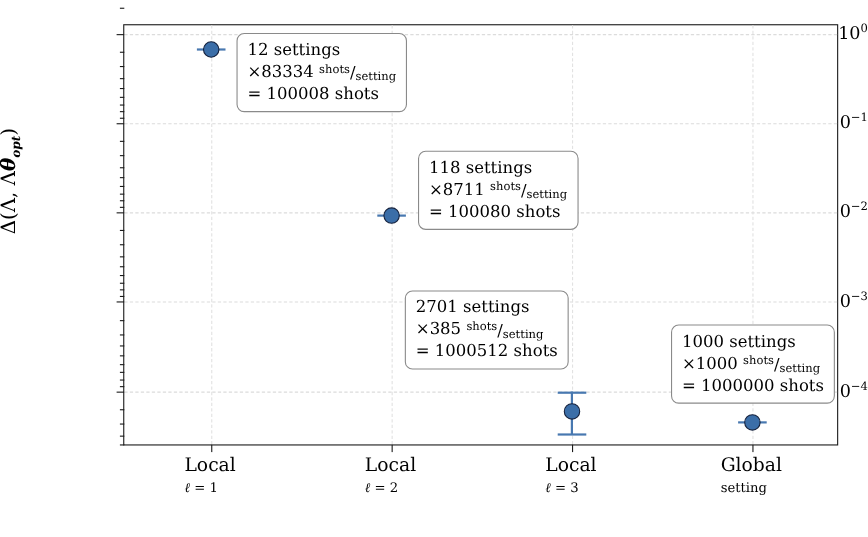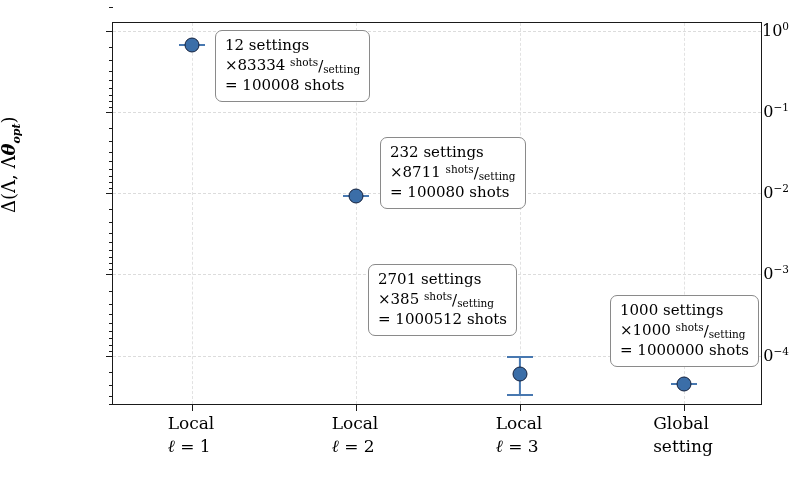--- a/index.html
+++ b/index.html
@@ -27,21 +27,21 @@
   
   #y-axis-title{position:absolute;left:-2px;top:213px;
                 transform:rotate(-90deg);transform-origin:left top;
                 font-size:18px;white-space:nowrap;}
   #y-axis-title .sub{font-size:11px;vertical-align:sub;}
   #y-axis-title .bold-it{font-weight:bold;font-style:italic;}
 
   
   .xcat{position:absolute;top:412px;transform:translateX(-50%);
         text-align:left;font-size:17px;line-height:1.35;white-space:nowrap;}
-  .xcat .l2{font-size:17px;}
+  .xcat .l2{font-size:12px;}
   .xcat .ell{font-style:italic;font-family:"DejaVu Serif",serif;}
 
   
   .marker{position:absolute;width:15px;height:15px;border-radius:50%;
           background:#3b6ea8;border:1.8px solid #14213d;
           transform:translate(-50%,-50%);box-sizing:border-box;z-index:6;}
   .ebar-v{position:absolute;width:2.2px;background:#4878b0;
           transform:translateX(-50%);z-index:4;}
   .ebar-cap{position:absolute;height:2.2px;background:#4878b0;
             transform:translateX(-50%);z-index:5;}
@@ -149,21 +149,21 @@
     <div class="marker" style="left:571px;top:361px;"></div>
   </div>
 
   <div class="annot" style="left:215px;top:30px;">
     <span class="ln">12 settings</span>
     <span class="ln"><span>×83334</span>&nbsp;<span class="frac"><span class="num">shots</span><span class="sl">/</span><span class="den">setting</span></span></span>
     <span class="ln">= 100008 shots</span>
   </div>
 
   <div class="annot" style="left:380px;top:137px;">
-    <span class="ln">232 settings</span>
+    <span class="ln">118 settings</span>
     <span class="ln"><span>×8711</span>&nbsp;<span class="frac"><span class="num">shots</span><span class="sl">/</span><span class="den">setting</span></span></span>
     <span class="ln">= 100080 shots</span>
   </div>
 
   <div class="annot" style="left:368px;top:264px;">
     <span class="ln">2701 settings</span>
     <span class="ln"><span>×385</span>&nbsp;<span class="frac"><span class="num">shots</span><span class="sl">/</span><span class="den">setting</span></span></span>
     <span class="ln">= 1000512 shots</span>
   </div>
 

